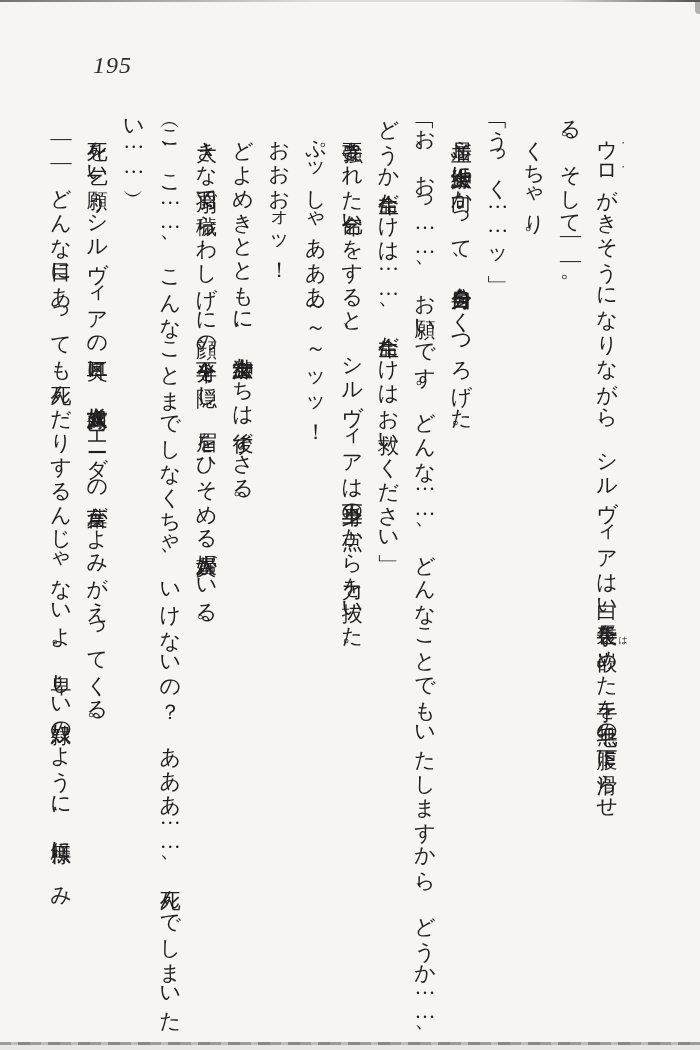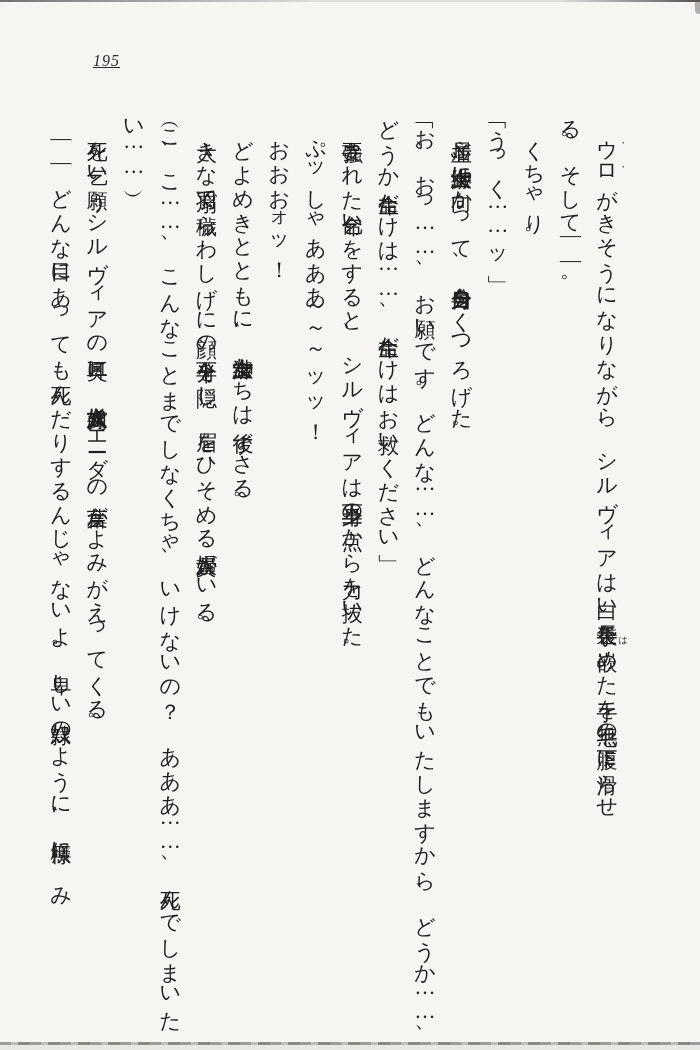--- a/index.html
+++ b/index.html
@@ -42,25 +42,24 @@
   }
   .below-edge {
     position: absolute;
     top: 1045px; left: 0;
     width: 100%; height: 5px;
     background: #e8e7e4;
   }
   .page-number {
     position: absolute;
     top: 52px; left: 93px;
-    font-size: 16px;
+    font-size: 24px;
     font-style: italic;
     color: #2b2b2b;
     letter-spacing: 1px;
-    text-decoration: underline;
   }
   .text-block {
     position: absolute;
     top: 105px;
     right: 72px;
     width: 584px;
     height: 895px;
     writing-mode: vertical-rl;
     -webkit-writing-mode: vertical-rl;
     text-orientation: upright;

